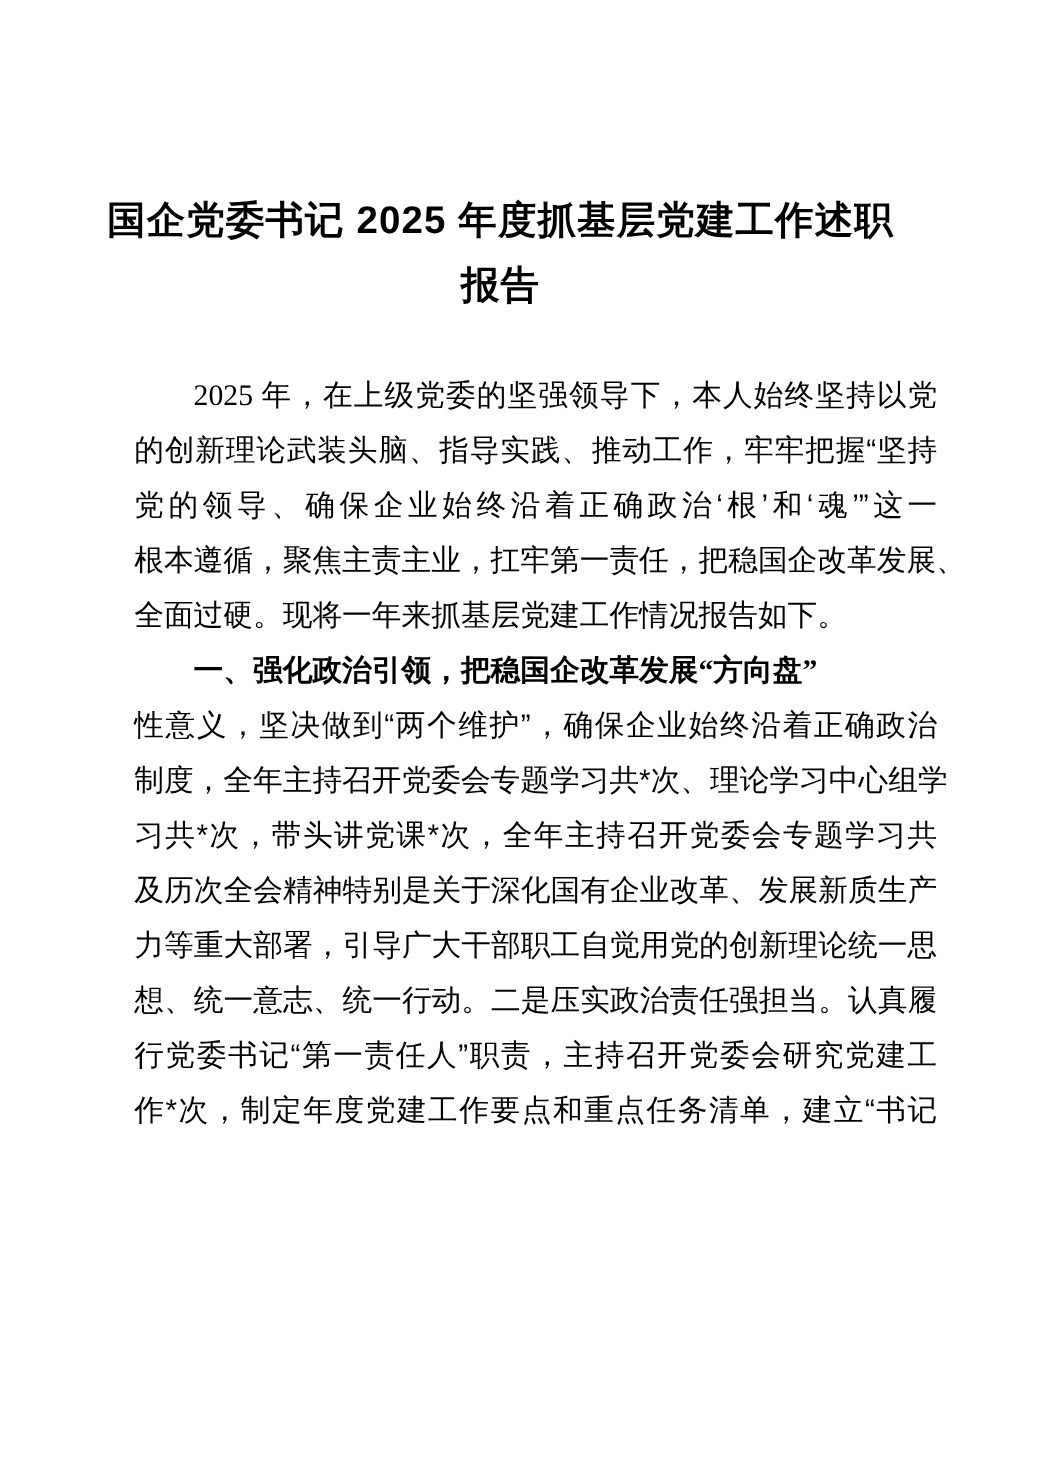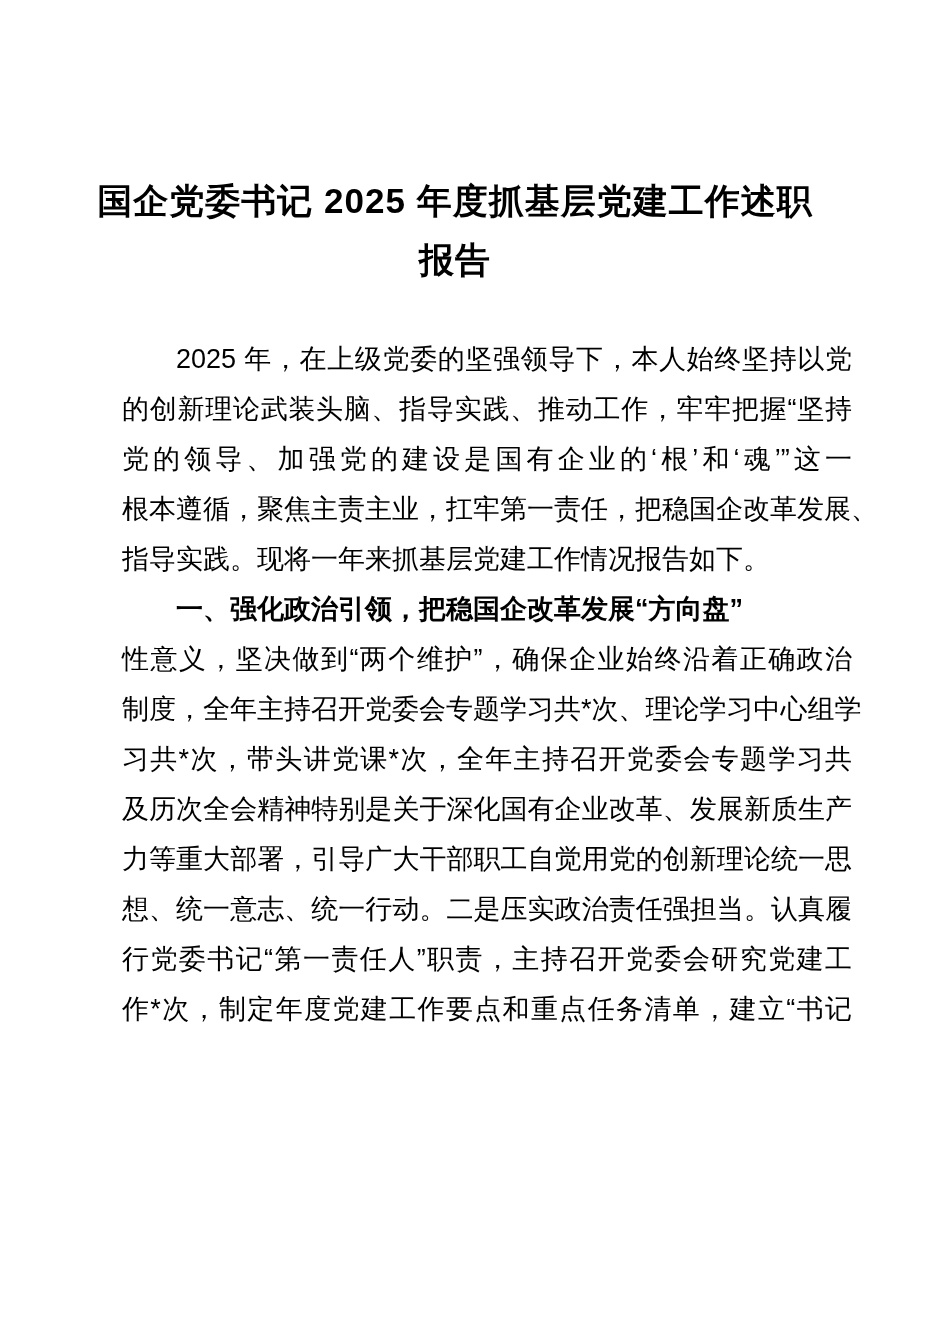--- a/index.html
+++ b/index.html
@@ -30,43 +30,44 @@
   .line {
     font-size: 27px;
     line-height: 50px;
     white-space: nowrap;
     text-align: justify;
     text-align-last: justify;
     text-justify: inter-character;
   }
   .line.first {
     text-indent: 54px; 
+    font-family: Liberation Serif, serif;
   }
   .line.last,
   .line.heading {
     text-align-last: left;
   }
   .line.heading {
     font-weight: 700;
   }
 </style>
 </head>
 <body>
 
 <div class="page">
   <div class="doc-title">
     <div>国企党委书记 2025 年度抓基层党建工作述职</div>
     <div>报告</div>
   </div>
   <div class="doc-body" id="doc-body">
       <div class="line first">2025 年，在上级党委的坚强领导下，本人始终坚持以党</div>
       <div class="line">的创新理论武装头脑、指导实践、推动工作，牢牢把握“坚持</div>
-      <div class="line">党的领导、加强党的建设是国有企业的‘根’和‘魂’”这一</div>
+      <div class="line">党的领导、确保企业始终沿着正确政治‘根’和‘魂’”这一</div>
       <div class="line">根本遵循，聚焦主责主业，扛牢第一责任，把稳国企改革发展、</div>
-      <div class="line last">指导实践。现将一年来抓基层党建工作情况报告如下。</div>
+      <div class="line last">全面过硬。现将一年来抓基层党建工作情况报告如下。</div>
       <div class="line heading first last">一、强化政治引领，把稳国企改革发展“方向盘”</div>
       <div class="line">性意义，坚决做到“两个维护”，确保企业始终沿着正确政治</div>
       <div class="line">制度，全年主持召开党委会专题学习共*次、理论学习中心组学</div>
       <div class="line">习共*次，带头讲党课*次，全年主持召开党委会专题学习共</div>
       <div class="line">及历次全会精神特别是关于深化国有企业改革、发展新质生产</div>
       <div class="line">力等重大部署，引导广大干部职工自觉用党的创新理论统一思</div>
       <div class="line">想、统一意志、统一行动。二是压实政治责任强担当。认真履</div>
       <div class="line">行党委书记“第一责任人”职责，主持召开党委会研究党建工</div>
       <div class="line">作*次，制定年度党建工作要点和重点任务清单，建立“书记</div>
     </div>

